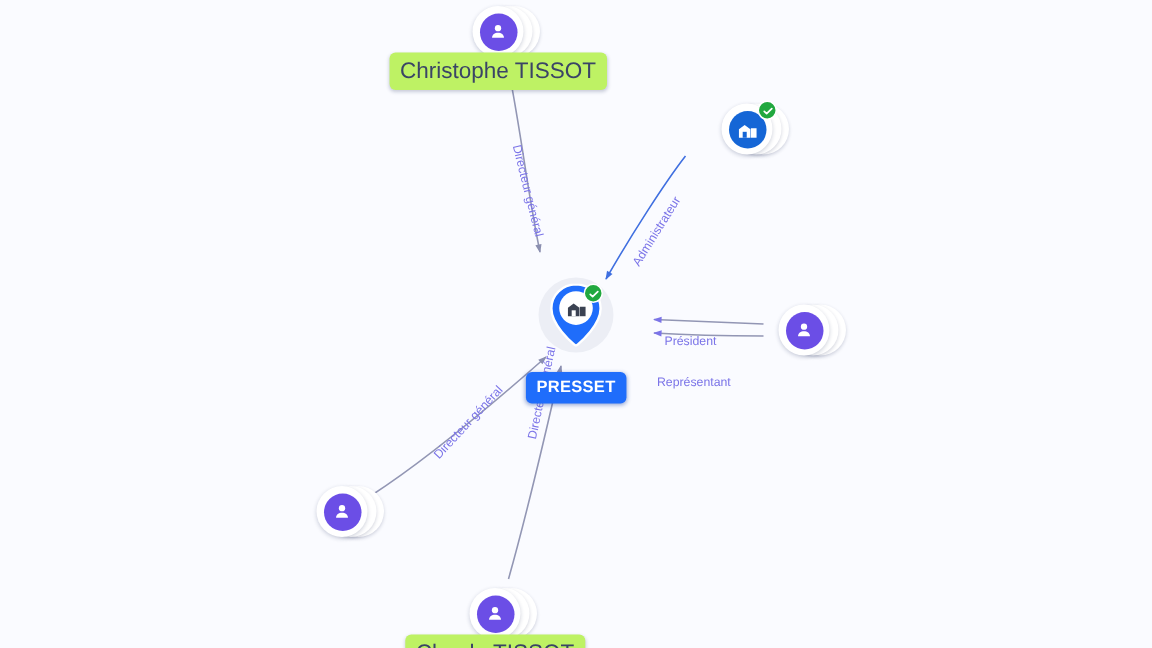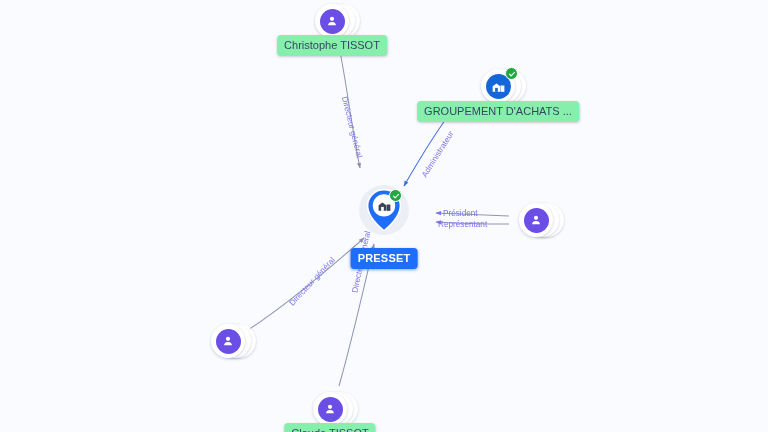--- a/index.html
+++ b/index.html
@@ -87,23 +87,23 @@
     align-items: center;
     justify-content: center;
     box-sizing: border-box;
   }
 
   
   .chip {
     position: absolute;
     transform: translateX(-50%);
     white-space: nowrap;
-    background: #86efac;
+    background: #bef264;
     color: #3a4466;
-    font-size: 11px;
+    font-size: 15px;
     line-height: 1;
     padding: 4.5px 7px 5px 7px;
     border-radius: 4px;
     box-shadow: 0 1px 2.5px rgba(25,35,80,0.22);
   }
   .chip.selected {
     background: #1f6dfb;
     color: #ffffff;
     font-weight: bold;
     font-size: 11px;
@@ -131,21 +131,21 @@
 
   
   .elabel {
     position: absolute;
     color: #7b74e8;
     font-size: 8.2px;
     line-height: 1.15;
     white-space: nowrap;
     transform-origin: 0 50%;
   }
-  .elabel.flat { color: #7b74e8; }
+  .elabel.flat { color: #7b74e8; margin-top: 14px; }
 </style>
 </head>
 <body>
 
 <div id="stage">
 
   <svg id="edges" viewBox="0 0 768 432">
     <defs>
       <marker id="arrowGray" markerWidth="7" markerHeight="7" refX="5.4" refY="3" orient="auto">
         <path d="M6,3 L0.6,1 L0.6,5 Z" fill="#8b8fb0"></path>
@@ -170,21 +170,21 @@
 
     <path d="M 339 386 C 352 340 364 288 374 244" fill="none" stroke="#9296b4" stroke-width="1.05" marker-end="url(#arrowGray)"></path>
   </svg>
 
   <div class="elabel" style="left:344px; top:92px; transform: rotate(76deg);">Directeur général</div>
 
   <div class="elabel" style="left:424px; top:172px; transform: rotate(-58deg);">Administrateur</div>
 
   <div class="elabel flat" style="left:443px; top:209px;">Président</div>
 
-  <div class="elabel flat" style="left:438px; top:220px;">Représentant</div>
+  <div class="elabel flat" style="left:438px; top:236px;">Représentant</div>
 
   <div class="elabel" style="left:291px; top:300px; transform: rotate(-47deg);">Directeur général</div>
 
   <div class="elabel" style="left:355px; top:288px; transform: rotate(-78deg);">Directeur général</div>
 
   <div class="node" style="left:332px; top:21px;">
     <div class="stack">
       <div class="card c3"></div>
       <div class="card c2"></div>
       <div class="avatar">
@@ -212,21 +212,20 @@
           </svg>
         </div>
         <div class="badge">
           <svg width="8" height="8" viewBox="0 0 24 24" aria-hidden="true">
             <path d="M4.5 12.6l4.8 4.8L19.6 7.1" fill="none" stroke="#ffffff" stroke-width="3.4" stroke-linecap="round" stroke-linejoin="round"></path>
           </svg>
         </div>
       </div>
     </div>
   </div>
-  <div class="chip" style="left:498px; top:101px;">GROUPEMENT D'ACHATS ...</div>
 
   <div class="node" style="left:384px; top:214px;">
     <div class="pin">
       <div class="halo"></div>
       <svg width="38" height="48" viewBox="0 0 38 48" style="position:absolute; left:0; top:0;" aria-hidden="true">
         <path d="M19 1.6c-9.1 0-16.4 7.2-16.4 16.1 0 10.9 13.2 22.3 15.3 24.1
                  a1.7 1.7 0 0 0 2.2 0c2.1-1.8 15.3-13.2 15.3-24.1C35.4 8.8 28.1 1.6 19 1.6z" fill="#1f6dfb" stroke="#ffffff" stroke-width="1.6"></path>
         <circle cx="19" cy="17.4" r="11.2" fill="#ffffff"></circle>
       </svg>
       <div style="position:absolute; left:8px; top:7px; width:22px; height:21px;

